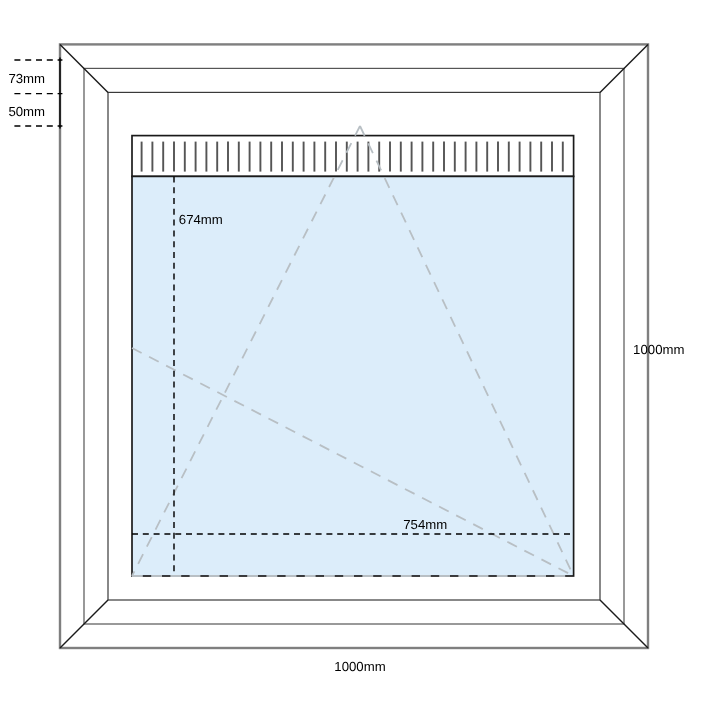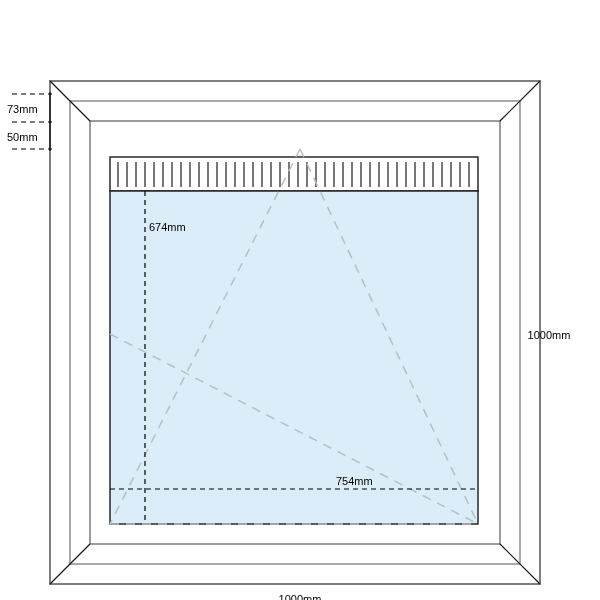--- a/index.html
+++ b/index.html
@@ -10,21 +10,20 @@
   body {
     width: 600px;
     height: 600px;
     font-family: "Liberation Sans", sans-serif;
     overflow: hidden;
   }
   #window-drawing {
     position: relative;
     width: 600px;
     height: 424px;
-    margin-top: 44px;
   }
   #drawing-svg {
     display: block;
     width: 600px;
     height: 600px;
   }
   .dim-label {
     font-family: "Liberation Sans", sans-serif;
     font-size: 11px;
     fill: #000000;

